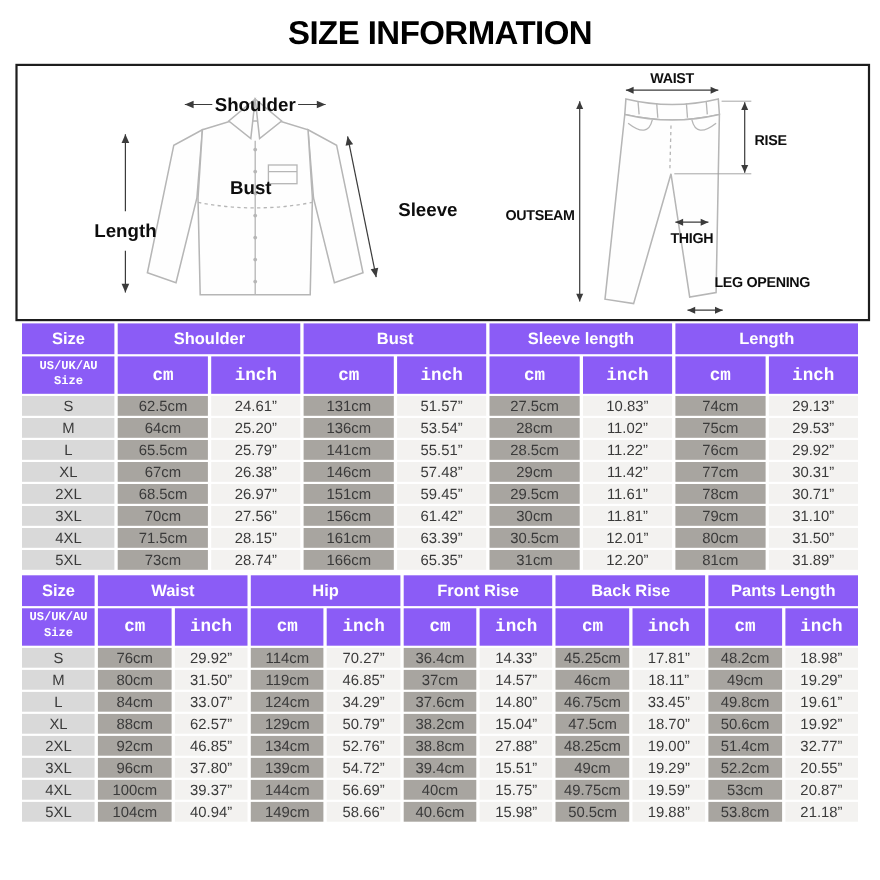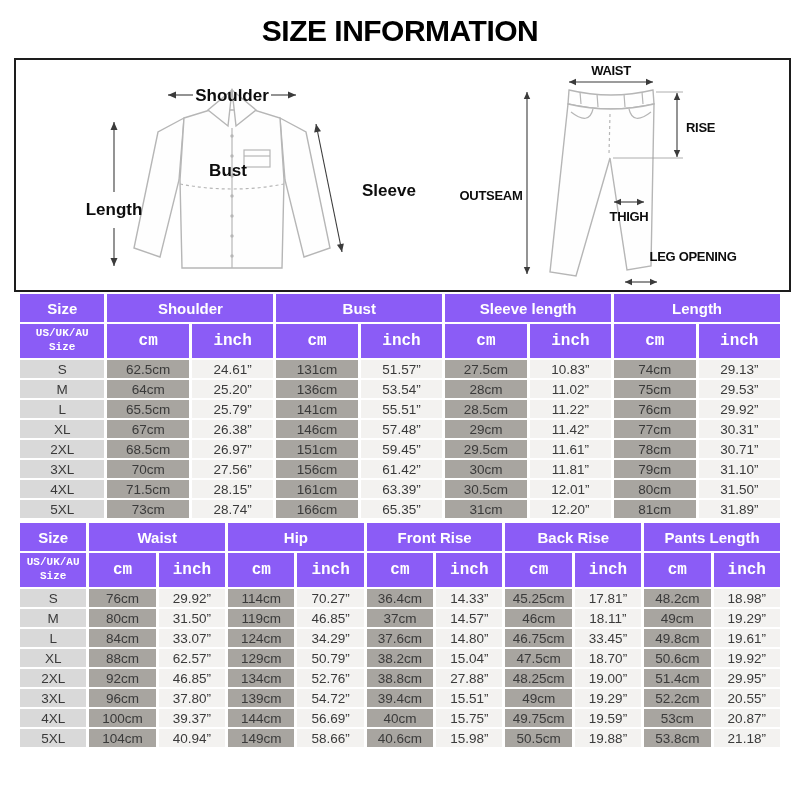--- a/index.html
+++ b/index.html
@@ -351,21 +351,21 @@
           <td class="size-col">2XL</td>
           <td class="cm-col">92cm</td>
           <td class="inch-col">46.85”</td>
           <td class="cm-col">134cm</td>
           <td class="inch-col">52.76”</td>
           <td class="cm-col">38.8cm</td>
           <td class="inch-col">27.88”</td>
           <td class="cm-col">48.25cm</td>
           <td class="inch-col">19.00”</td>
           <td class="cm-col">51.4cm</td>
-          <td class="inch-col">29.95”</td>
+          <td class="inch-col">32.77”</td>
         </tr>
         <tr>
           <td class="size-col">3XL</td>
           <td class="cm-col">96cm</td>
           <td class="inch-col">37.80”</td>
           <td class="cm-col">139cm</td>
           <td class="inch-col">54.72”</td>
           <td class="cm-col">39.4cm</td>
           <td class="inch-col">15.51”</td>
           <td class="cm-col">49cm</td>

